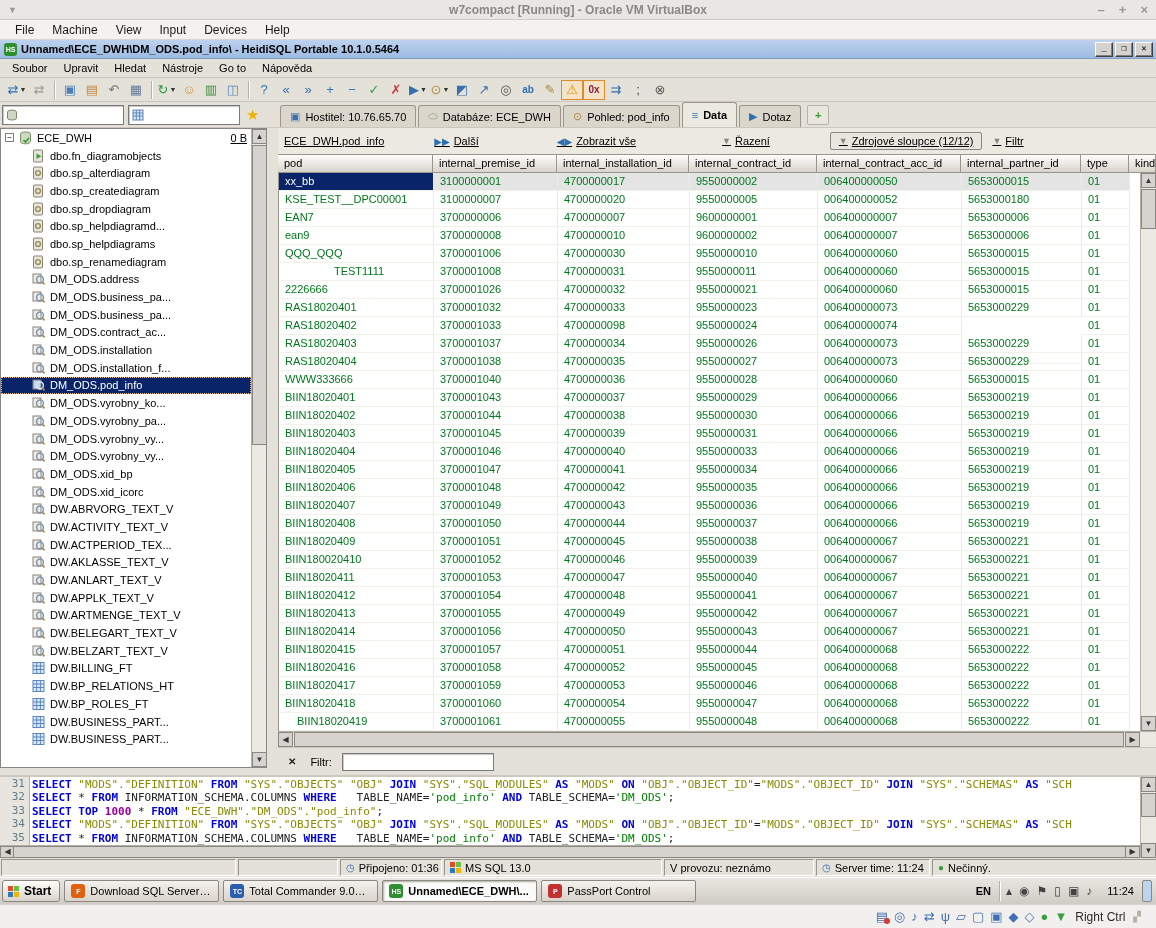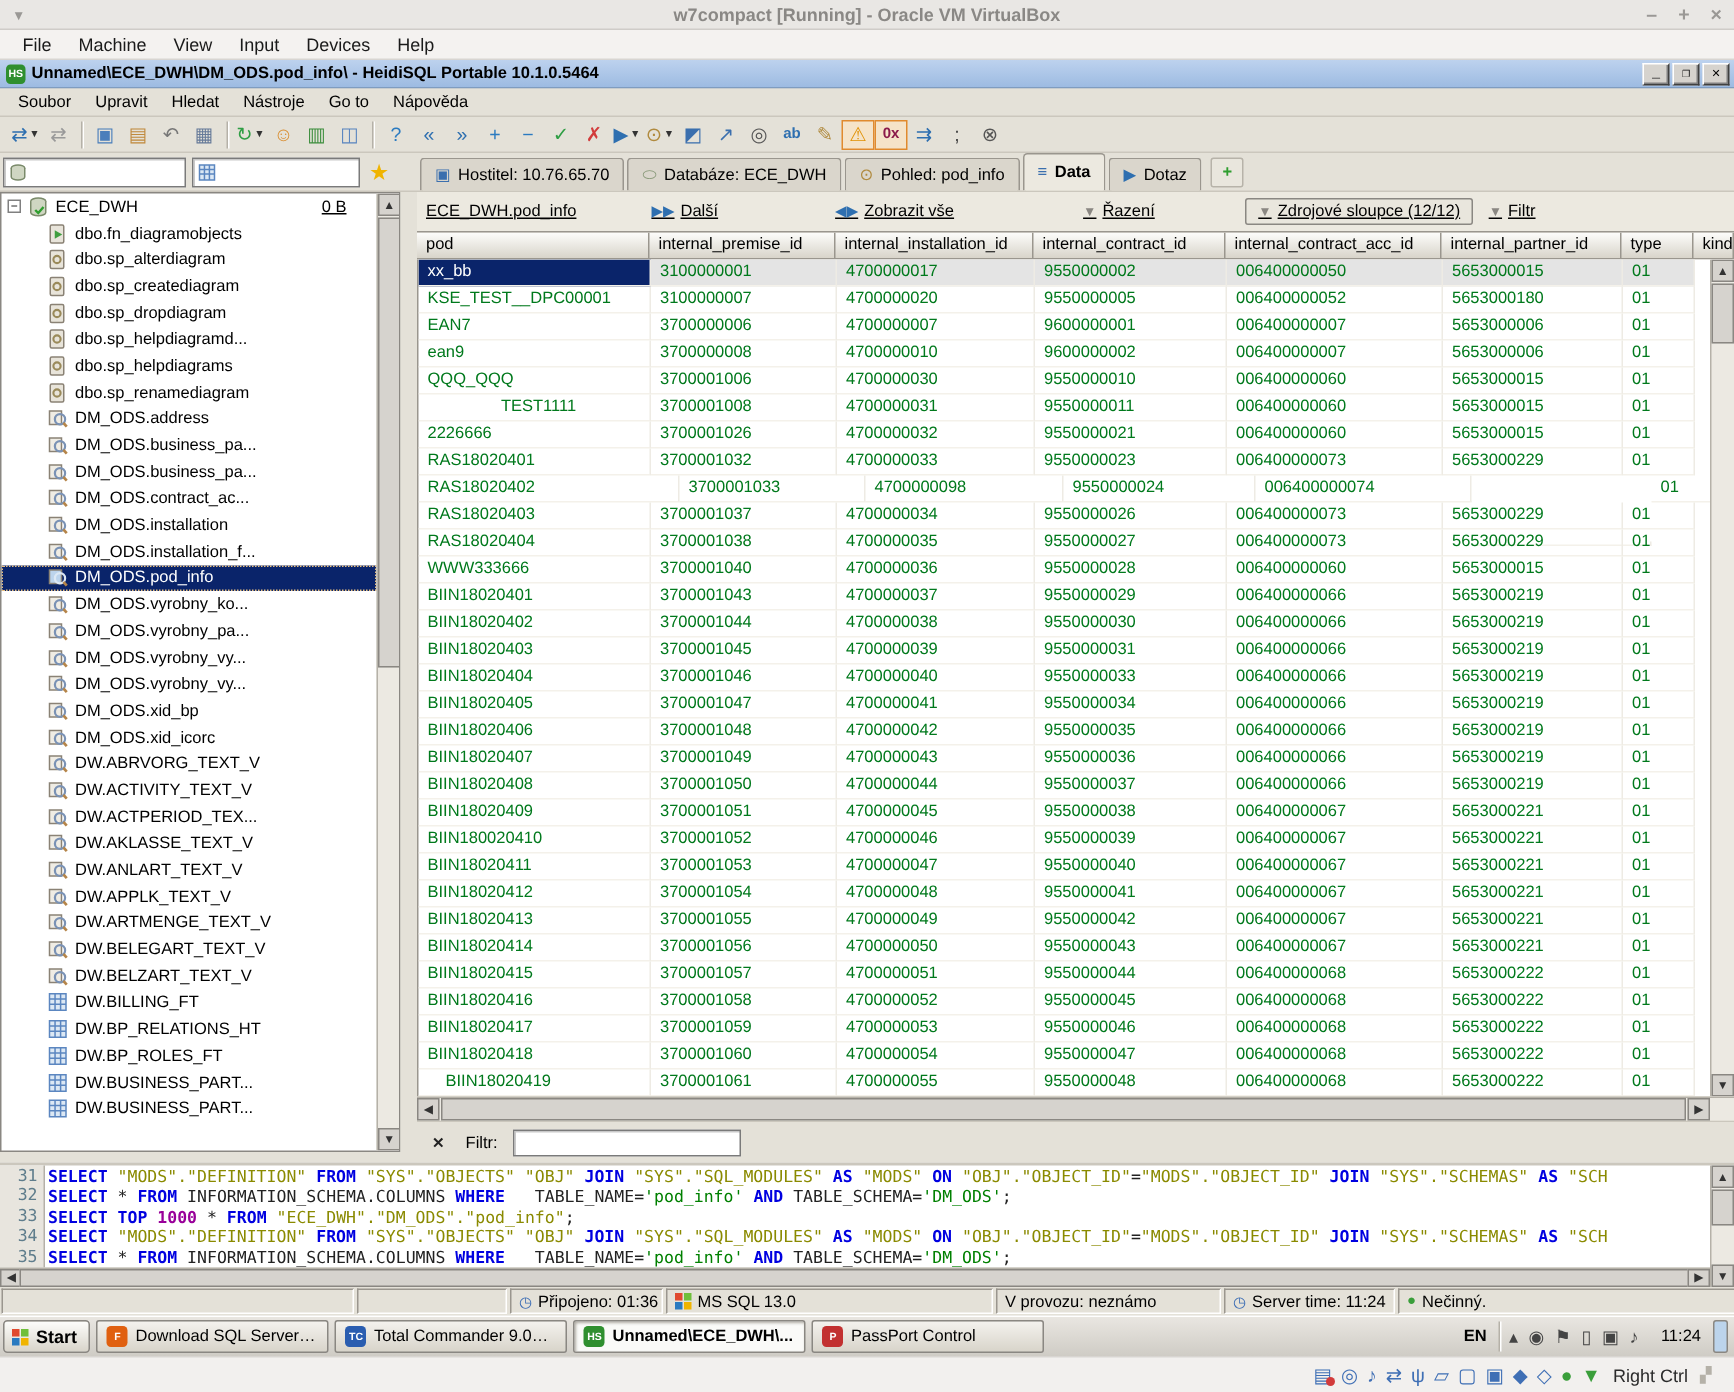--- a/index.html
+++ b/index.html
@@ -46,21 +46,21 @@
 
   
   #main { position:absolute; top:128px; left:0; width:1156px; height:647px; background:#e4e1d8; }
   #tree-panel { position:absolute; left:0; top:0; width:267px; height:640px; background:#fff; border:1px solid #8a8782; overflow:hidden; }
   #tree { position:absolute; left:0; top:0; right:15px; bottom:0; overflow:hidden; }
   .trow { height:17.7px; display:flex; align-items:center; white-space:nowrap; padding-left:4px; }
   .trow .expander { width:9px; height:9px; border:1px solid #808080; background:#fff; font-size:8px; line-height:7px; text-align:center; margin-right:4px; color:#000; }
   .trow .ticon { width:15px; height:14px; margin-right:4px; flex:none; }
   .trow.child { padding-left:30px; }
   .trow.selected { background:#0a246a; color:#fff; outline:1px dotted #e8c080; outline-offset:-1px; }
-  .trow .tsize { margin-left:auto; padding-right:20px; color:#000;text-decoration:underline; }
+  .trow .tsize { margin-left:auto; padding-right:4px; color:#000;text-decoration:underline; }
   .vscroll { position:absolute; right:0; top:0; width:15px; bottom:0; background:#ece9e2; border-left:1px solid #b5b1a8; }
   .varrow { position:absolute; left:0; width:15px; height:15px; background:#d6d3ce; border:1px solid #8a8782; font-size:8px; text-align:center; line-height:13px; color:#333; }
   .vthumb { position:absolute; left:0; width:15px; background:#d6d3ce; border:1px solid #8a8782; }
   #splitter { position:absolute; left:267px; top:0; width:11px; height:647px; background:#e4e1d8; }
 
   
   #right-panel { position:absolute; left:278px; top:0; width:878px; height:647px; background:#ece9e0; }
   #info-bar { height:26px; display:flex; align-items:center; font-size:11px; }
   #info-bar .ib { display:flex; align-items:center; white-space:nowrap;text-decoration:underline; }
   .ibico { color:#2e6fb0; margin-right:4px; font-size:10px; }
@@ -686,21 +686,21 @@
             <div class="grow">
               <div class="gcell first" style="width: 155px;">RAS18020401</div>
               <div class="gcell" style="width: 124px;">3700001032</div>
               <div class="gcell" style="width: 132px;">4700000033</div>
               <div class="gcell" style="width: 128px;">9550000023</div>
               <div class="gcell" style="width: 144px;">006400000073</div>
               <div class="gcell" style="width: 120px;">5653000229</div>
               <div class="gcell" style="width: 48px;">01</div>
             </div>
             <div class="grow">
-              <div class="gcell first" style="width: 174px;">RAS18020402</div>
+              <div class="gcell first" style="width: 155px;">RAS18020402</div>
               <div class="gcell" style="width: 124px;">3700001033</div>
               <div class="gcell" style="width: 132px;">4700000098</div>
               <div class="gcell" style="width: 128px;">9550000024</div>
               <div class="gcell" style="width: 144px;">006400000074</div>
               <div class="gcell" style="width: 120px; margin-top: 44px;">5653000232</div>
               <div class="gcell" style="width: 48px;">01</div>
             </div>
             <div class="grow">
               <div class="gcell first" style="width: 155px;">RAS18020403</div>
               <div class="gcell" style="width: 124px;">3700001037</div>

